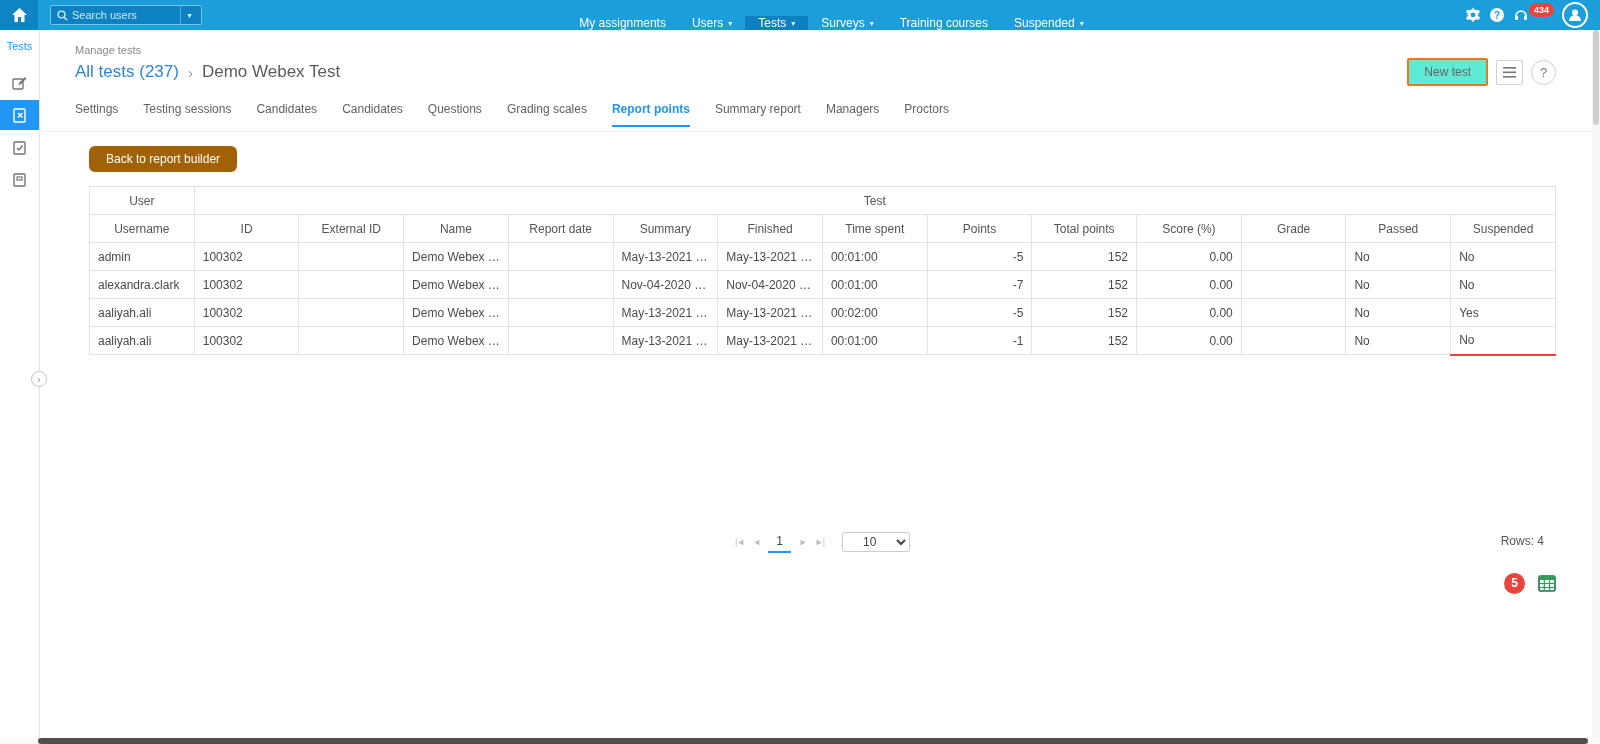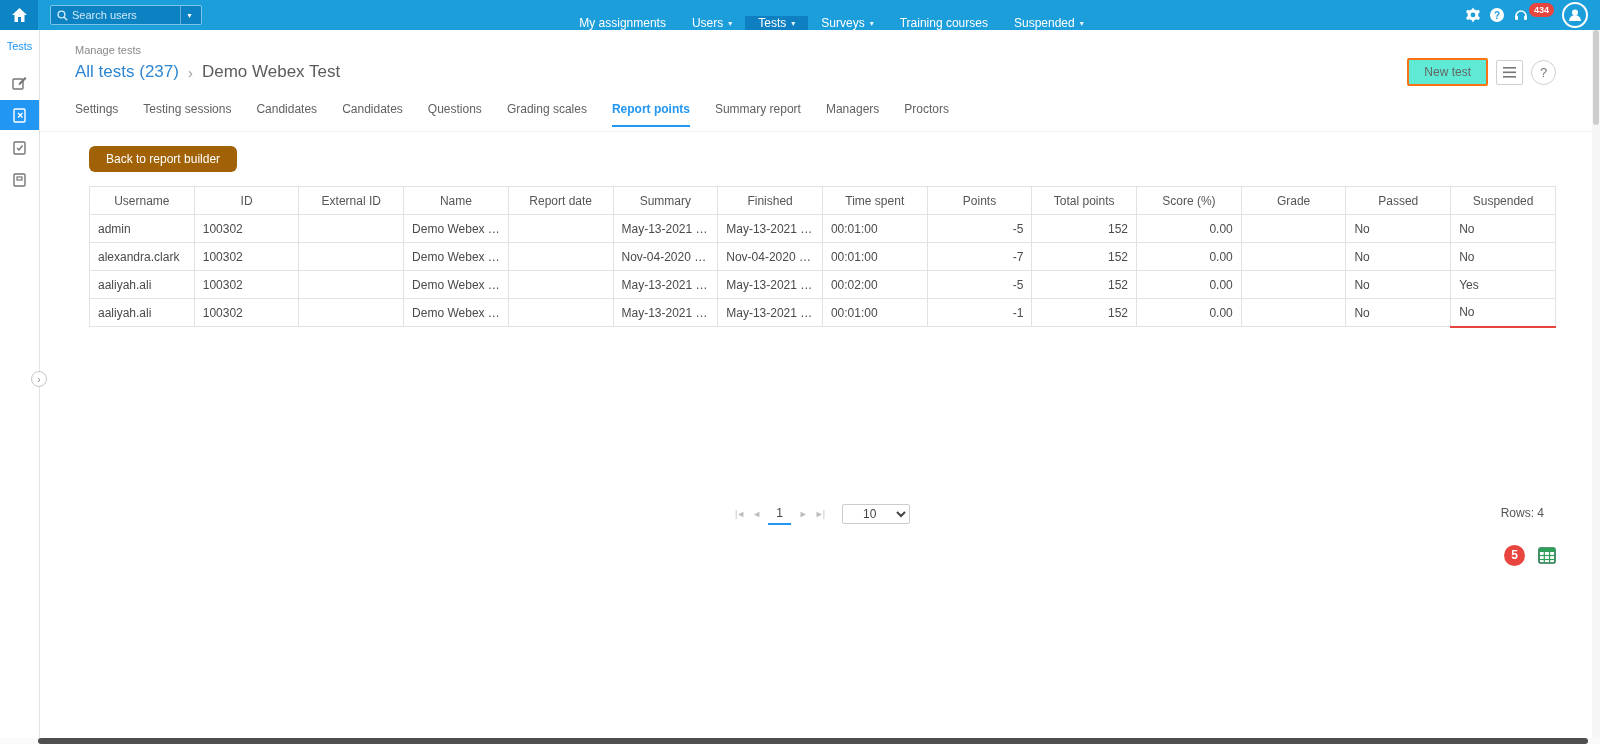--- a/index.html
+++ b/index.html
@@ -272,20 +272,24 @@
     <div class="tab">Managers</div>
     <div class="tab">Proctors</div>
   </div>
 
   <div class="content">
     <button class="btn-back">Back to report builder</button>
 
     <table class="report">
       <thead>
         <tr>
+          <th colspan="1">User</th>
+          <th colspan="13">Test</th>
+        </tr>
+        <tr>
           <th>Username</th>
           <th>ID</th>
           <th>External ID</th>
           <th>Name</th>
           <th>Report date</th>
           <th>Summary</th>
           <th>Finished</th>
           <th>Time spent</th>
           <th>Points</th>
           <th>Total points</th>

